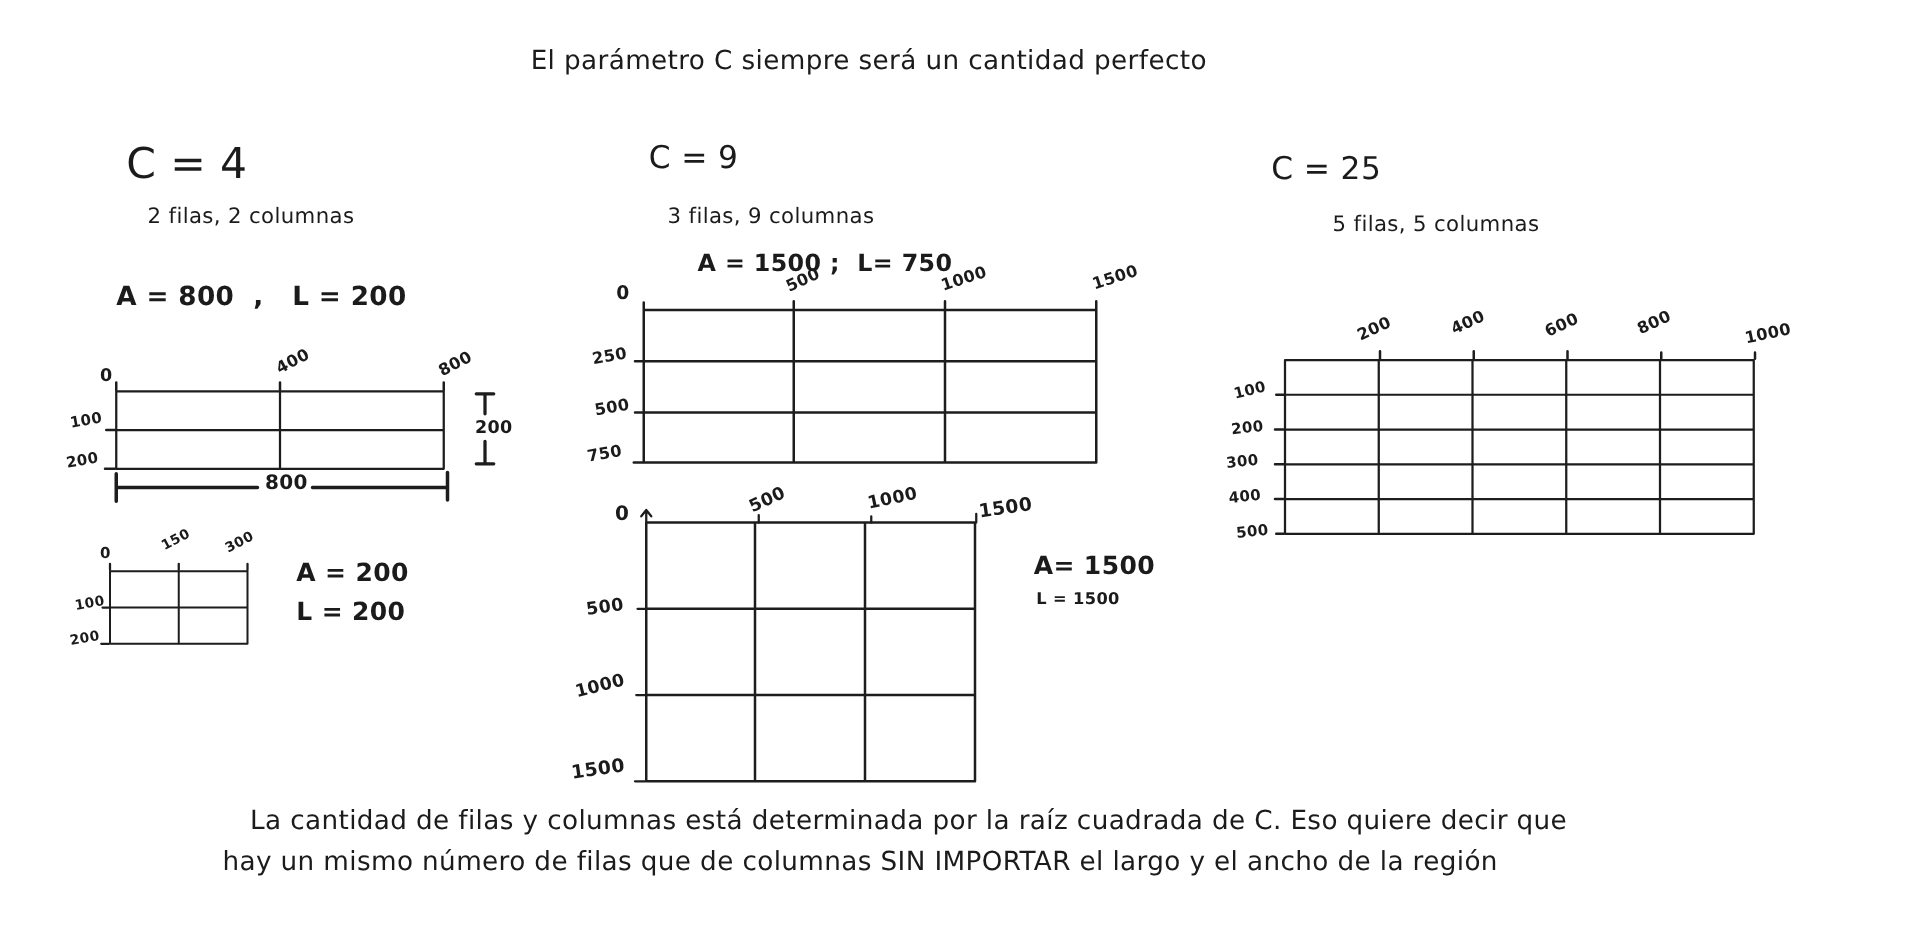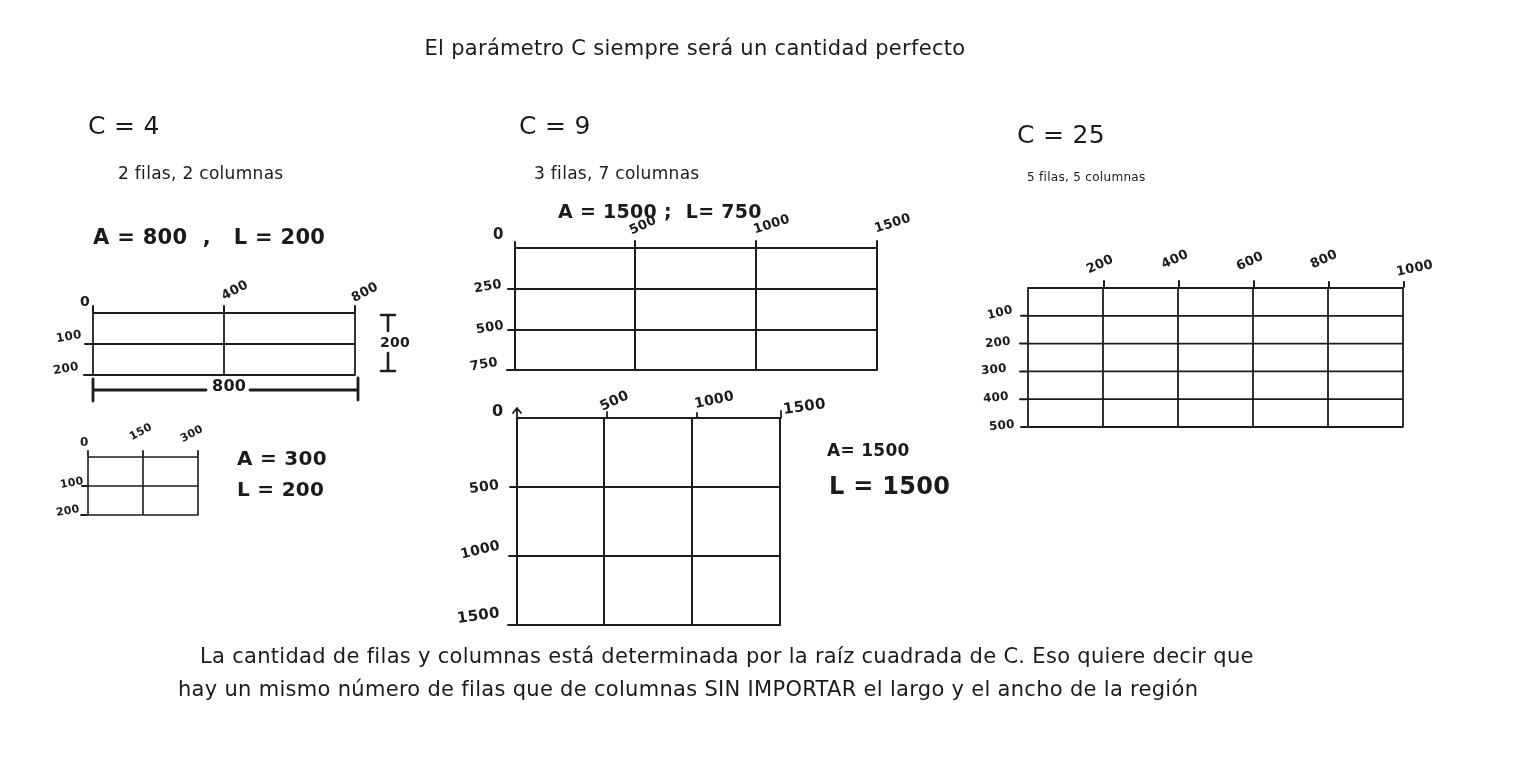--- a/index.html
+++ b/index.html
@@ -51,64 +51,64 @@
 
       <g>
         <path stroke-width="1.8" d="M1028 288 H1403 M1028 315.8 H1403 M1028 343.6 H1403 M1028 371.4 H1403 M1028 399.2 H1403 M1028 427 H1403 M1028 288 V427 M1103 288 V427 M1178 288 V427 M1253 288 V427 M1328 288 V427 M1403 288 V427"></path>
         <path stroke-width="2" d="M1104 281 V287 M1179 281 V287 M1254 281 V287 M1329 282 V287 M1404 282 V287 M1021 315.8 H1027 M1020 343.6 H1027 M1020 371.4 H1027 M1020 399.2 H1027 M1021 427 H1027"></path>
       </g>
     </g>
   </svg>
 
   <span class="t center" style="left:695px;top:36px;font-size:21px">El parámetro C siempre será un cantidad perfecto</span>
 
-  <span class="t" style="left:88px;top:112px;font-size:25px">C = 4</span>
+  <span class="t" style="left:101px;top:112px;font-size:34px">C = 4</span>
   <span class="t" style="left:118px;top:164px;font-size:17px">2 filas, 2 columnas</span>
   <span class="t b" style="left:93px;top:225px;font-size:21px">A = 800  ,   L = 200</span>
 
   <span class="t b" style="left:80px;top:293px;font-size:14px">0</span>
   <span class="t b" style="left:221px;top:283px;font-size:13px;transform:rotate(-28deg)">400</span>
   <span class="t b" style="left:351px;top:285px;font-size:13px;transform:rotate(-28deg)">800</span>
   <span class="t b" style="left:56px;top:330px;font-size:12px;transform:rotate(-10deg)">100</span>
   <span class="t b" style="left:53px;top:362px;font-size:12px;transform:rotate(-10deg)">200</span>
   <span class="t b" style="left:380px;top:334px;font-size:14px">200</span>
   <span class="t b" style="left:212px;top:377px;font-size:16px">800</span>
 
   <span class="t b" style="left:80px;top:436px;font-size:12px">0</span>
   <span class="t b" style="left:129px;top:426px;font-size:11px;transform:rotate(-28deg)">150</span>
   <span class="t b" style="left:180px;top:428px;font-size:11px;transform:rotate(-28deg)">300</span>
   <span class="t b" style="left:60px;top:477px;font-size:11px;transform:rotate(-10deg)">100</span>
   <span class="t b" style="left:56px;top:505px;font-size:11px;transform:rotate(-10deg)">200</span>
-  <span class="t b" style="left:237px;top:447px;font-size:20px">A = 300</span>
+  <span class="t b" style="left:237px;top:447px;font-size:20px">A = 200</span>
   <span class="t b" style="left:237px;top:478px;font-size:20px">L = 200</span>
 
   <span class="t" style="left:519px;top:112px;font-size:25px">C = 9</span>
-  <span class="t" style="left:534px;top:164px;font-size:17px">3 filas, 7 columnas</span>
+  <span class="t" style="left:534px;top:164px;font-size:17px">3 filas, 9 columnas</span>
   <span class="t b" style="left:558px;top:201px;font-size:19px">A = 1500 ;  L= 750</span>
 
   <span class="t b" style="left:493px;top:226px;font-size:15px">0</span>
   <span class="t b" style="left:629px;top:218px;font-size:13px;transform:rotate(-25deg)">500</span>
   <span class="t b" style="left:753px;top:217px;font-size:13px;transform:rotate(-18deg)">1000</span>
   <span class="t b" style="left:874px;top:216px;font-size:13px;transform:rotate(-18deg)">1500</span>
   <span class="t b" style="left:474px;top:279px;font-size:13px;transform:rotate(-10deg)">250</span>
   <span class="t b" style="left:476px;top:320px;font-size:13px;transform:rotate(-10deg)">500</span>
   <span class="t b" style="left:470px;top:357px;font-size:13px;transform:rotate(-10deg)">750</span>
 
   <span class="t b" style="left:492px;top:402px;font-size:16px">0</span>
   <span class="t b" style="left:599px;top:392px;font-size:14px;transform:rotate(-25deg)">500</span>
   <span class="t b" style="left:694px;top:391px;font-size:14px;transform:rotate(-12deg)">1000</span>
   <span class="t b" style="left:783px;top:398px;font-size:15px;transform:rotate(-8deg)">1500</span>
   <span class="t b" style="left:469px;top:478px;font-size:14px;transform:rotate(-8deg)">500</span>
   <span class="t b" style="left:460px;top:541px;font-size:14px;transform:rotate(-14deg)">1000</span>
   <span class="t b" style="left:457px;top:607px;font-size:15px;transform:rotate(-8deg)">1500</span>
-  <span class="t b" style="left:827px;top:441px;font-size:17px">A= 1500</span>
-  <span class="t b" style="left:829px;top:473px;font-size:24px">L = 1500</span>
+  <span class="t b" style="left:827px;top:441px;font-size:20px">A= 1500</span>
+  <span class="t b" style="left:829px;top:473px;font-size:13px">L = 1500</span>
 
   <span class="t" style="left:1017px;top:121px;font-size:25px">C = 25</span>
-  <span class="t" style="left:1027px;top:171px;font-size:12px">5 filas, 5 columnas</span>
+  <span class="t" style="left:1066px;top:171px;font-size:17px">5 filas, 5 columnas</span>
 
   <span class="t b" style="left:1086px;top:257px;font-size:13px;transform:rotate(-25deg)">200</span>
   <span class="t b" style="left:1161px;top:252px;font-size:13px;transform:rotate(-25deg)">400</span>
   <span class="t b" style="left:1236px;top:254px;font-size:13px;transform:rotate(-25deg)">600</span>
   <span class="t b" style="left:1310px;top:252px;font-size:13px;transform:rotate(-25deg)">800</span>
   <span class="t b" style="left:1396px;top:261px;font-size:13px;transform:rotate(-12deg)">1000</span>
   <span class="t b" style="left:987px;top:306px;font-size:12px;transform:rotate(-14deg)">100</span>
   <span class="t b" style="left:985px;top:336px;font-size:12px;transform:rotate(-6deg)">200</span>
   <span class="t b" style="left:981px;top:363px;font-size:12px;transform:rotate(-6deg)">300</span>
   <span class="t b" style="left:983px;top:391px;font-size:12px;transform:rotate(-6deg)">400</span>

